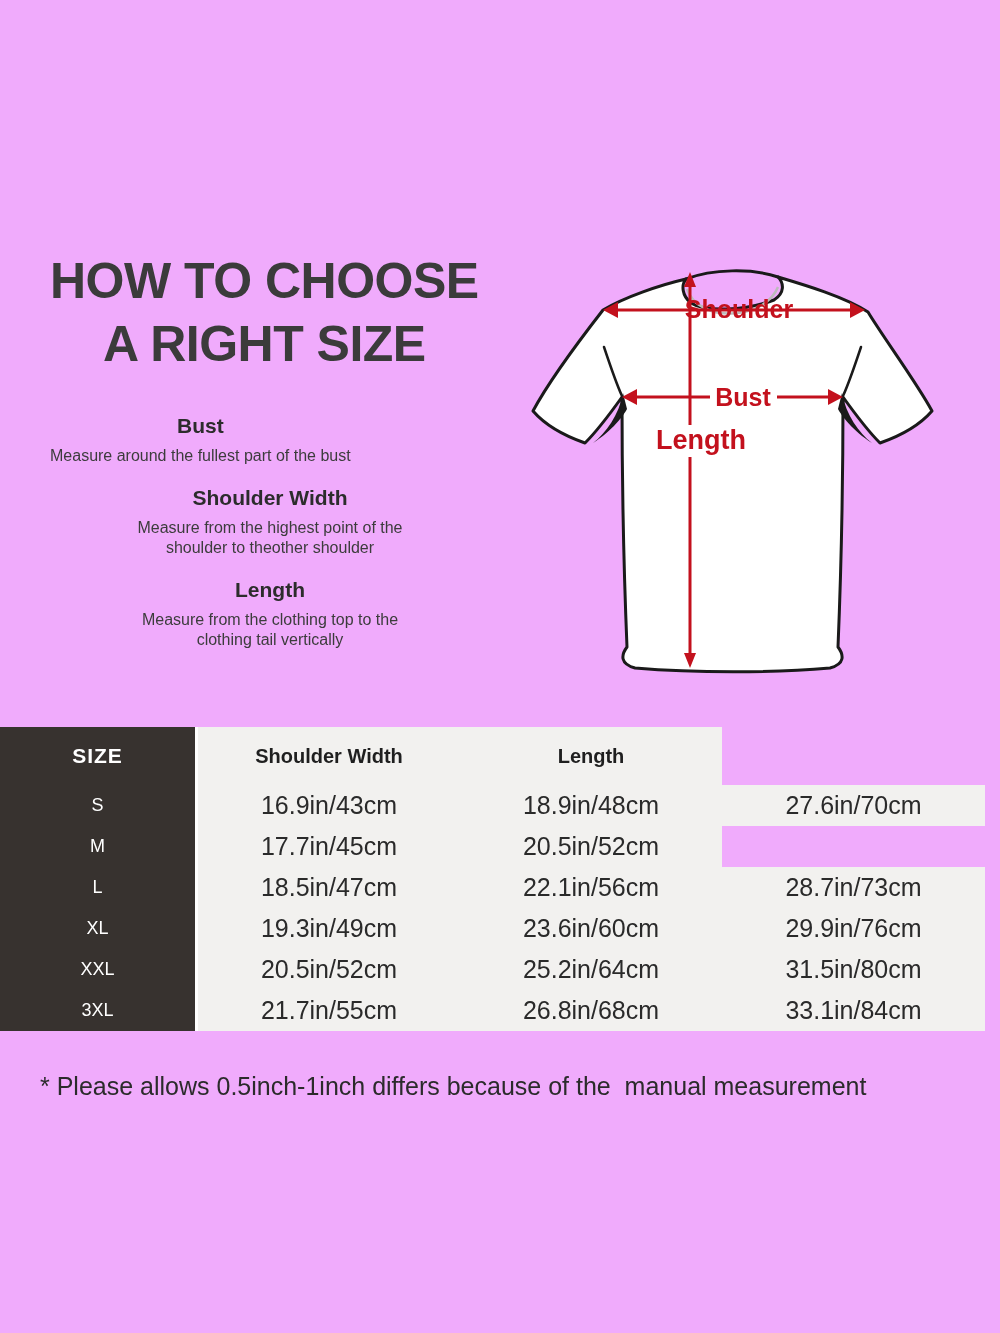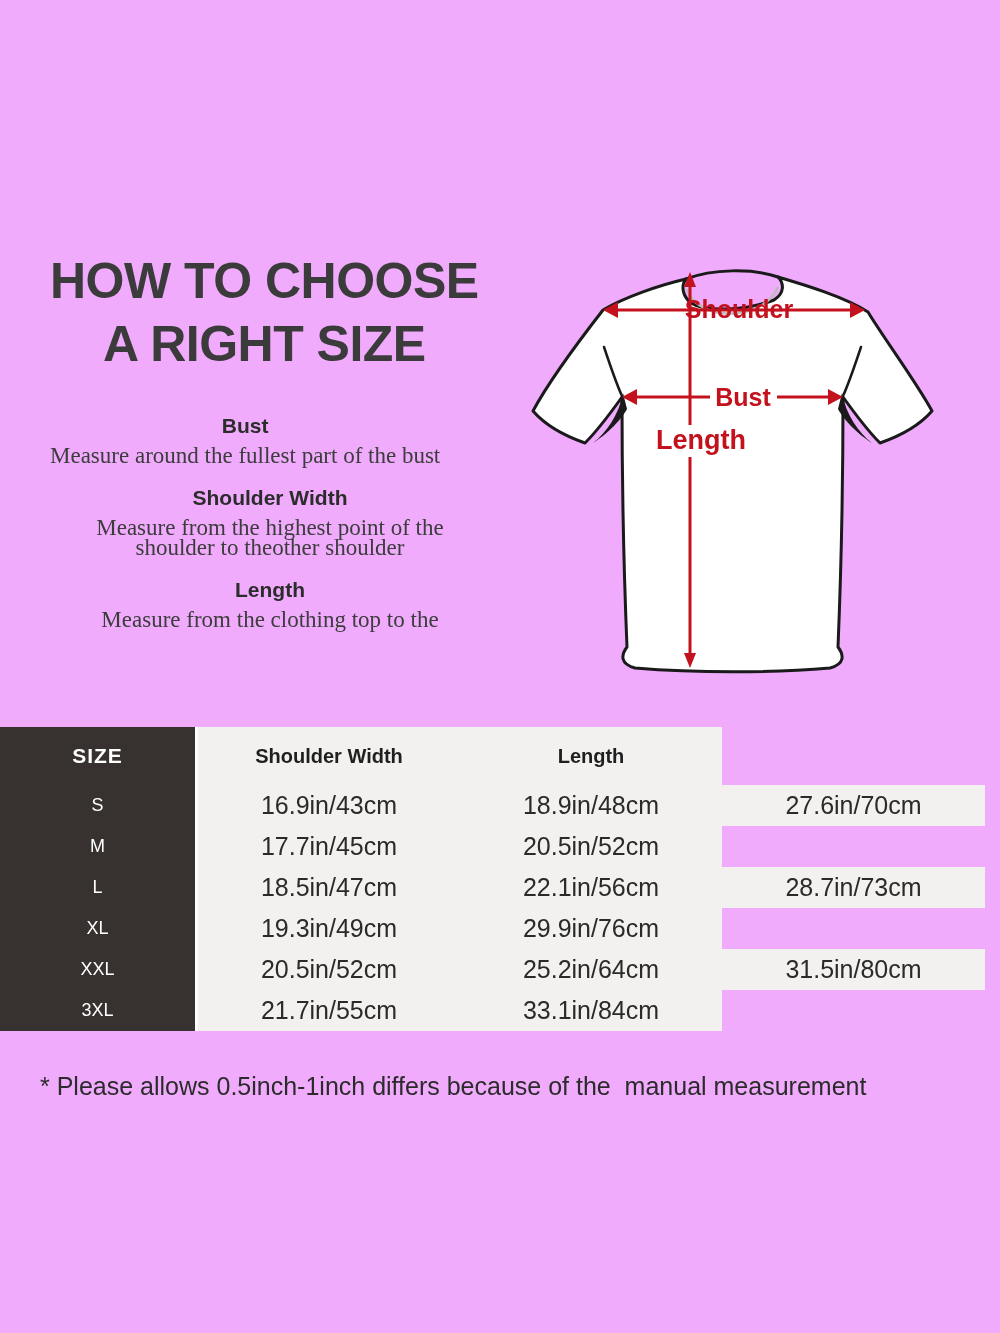--- a/index.html
+++ b/index.html
@@ -16,21 +16,21 @@
 
   
   .title{position:absolute;left:50px;top:250px;font-size:50px;line-height:63px;
          font-weight:bold;color:var(--title);letter-spacing:-0.5px;}
 
   
   .guide{position:absolute;left:50px;top:484px;width:440px;}
   .guide-section{margin-bottom:18px;}
   .guide-section.first{position:absolute;left:0;top:-72px;}
   .guide-h{font-size:21px;line-height:28px;font-weight:bold;color:#2c2c2c;margin-bottom:6px;}
-  .guide-line{font-size:23px;line-height:20px;color:var(--text);font-family:Liberation Serif, serif;}
+  .guide-line{font-size:16px;line-height:20px;color:var(--text);}
 
   
   .diagram{position:absolute;left:500px;top:235px;width:460px;height:470px;}
   .diagram svg{display:block;width:460px;height:470px;}
   .diagram text{font-family:"Liberation Sans", sans-serif;font-weight:bold;}
 
   
   .size-table{position:absolute;left:0;top:727px;width:985px;height:304px;
               display:flex;flex-direction:column;}
   .trow{display:grid;grid-template-columns:195px 3px 262px 262px 263px;flex:1;}
@@ -61,20 +61,21 @@
       <div class="guide-line">Measure around the fullest part of the bust</div>
     </div>
     <div class="guide-section">
       <div class="guide-h">Shoulder Width</div>
       <div class="guide-line">Measure from the highest point of the</div>
       <div class="guide-line">shoulder to theother shoulder</div>
     </div>
     <div class="guide-section">
       <div class="guide-h">Length</div>
       <div class="guide-line">Measure from the clothing top to the</div>
+      <div class="guide-line">clothing tail vertically</div>
     </div>
   </div>
 
   <div class="diagram">
     <svg viewBox="0 0 460 470">
 
       <g fill="#ffffff" stroke-width="3" stroke-linejoin="round" stroke-linecap="round" stroke="#1a1a1a">
         <path d="
           M 186 44
           C 160 50 125 62 103 75
@@ -158,34 +159,36 @@
       <div class="c-gap"></div>
       <div class="cell c-data">18.5in/47cm</div>
       <div class="cell c-data">22.1in/56cm</div>
       <div class="cell c-data">28.7in/73cm</div>
     </div>
 
     <div class="trow">
       <div class="cell c-size">XL</div>
       <div class="c-gap"></div>
       <div class="cell c-data">19.3in/49cm</div>
+      <div class="cell c-data">23.6in/60cm</div>
       <div class="cell c-data">29.9in/76cm</div>
     </div>
 
     <div class="trow">
       <div class="cell c-size">XXL</div>
       <div class="c-gap"></div>
       <div class="cell c-data">20.5in/52cm</div>
       <div class="cell c-data">25.2in/64cm</div>
       <div class="cell c-data">31.5in/80cm</div>
     </div>
 
     <div class="trow">
       <div class="cell c-size">3XL</div>
       <div class="c-gap"></div>
       <div class="cell c-data">21.7in/55cm</div>
+      <div class="cell c-data">26.8in/68cm</div>
       <div class="cell c-data">33.1in/84cm</div>
     </div>
   </div>
 
   <div class="footnote">* Please allows 0.5inch-1inch differs because of the  manual measurement</div>
 
 </div>
 
 </body></html>

